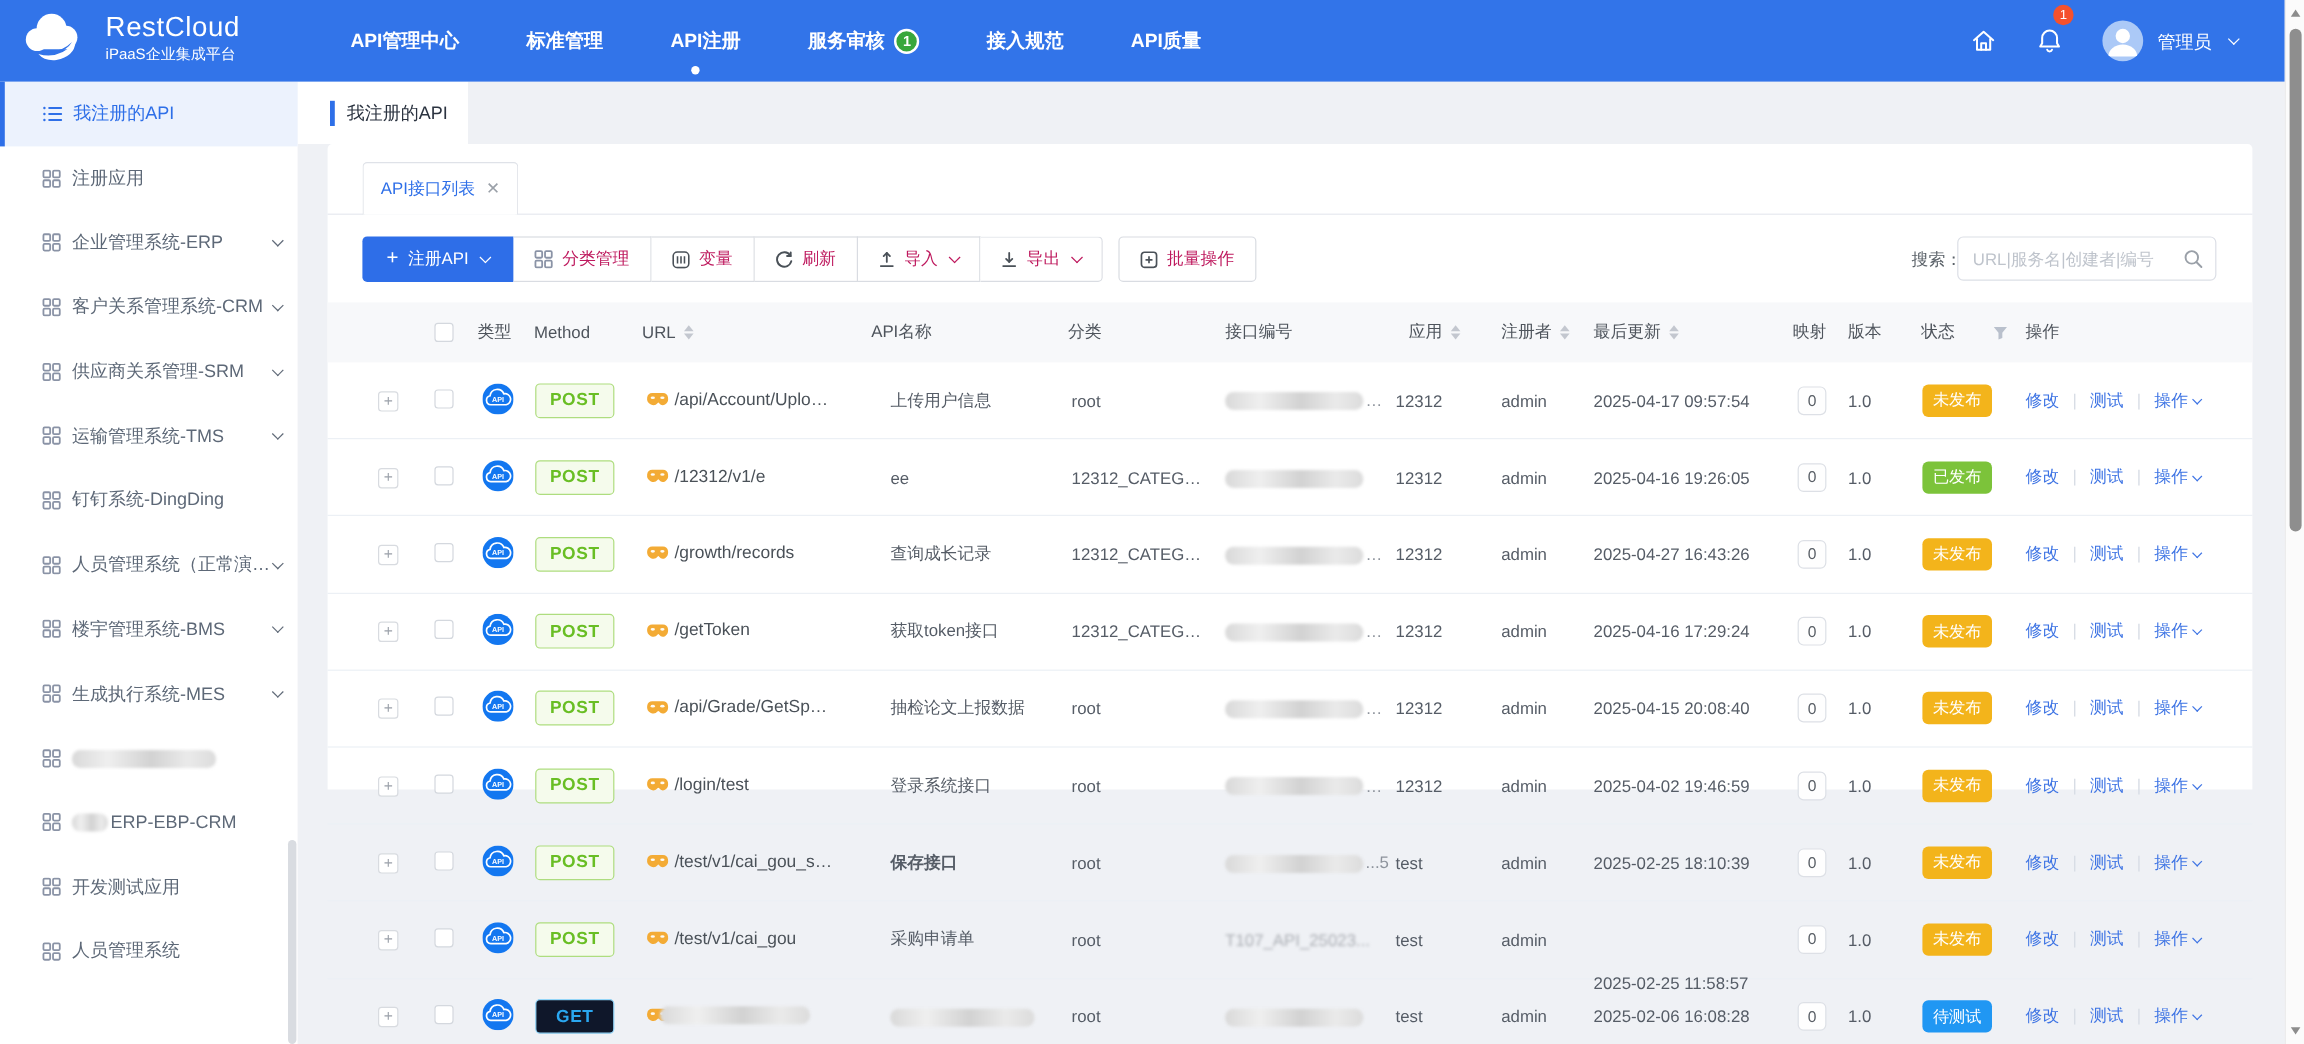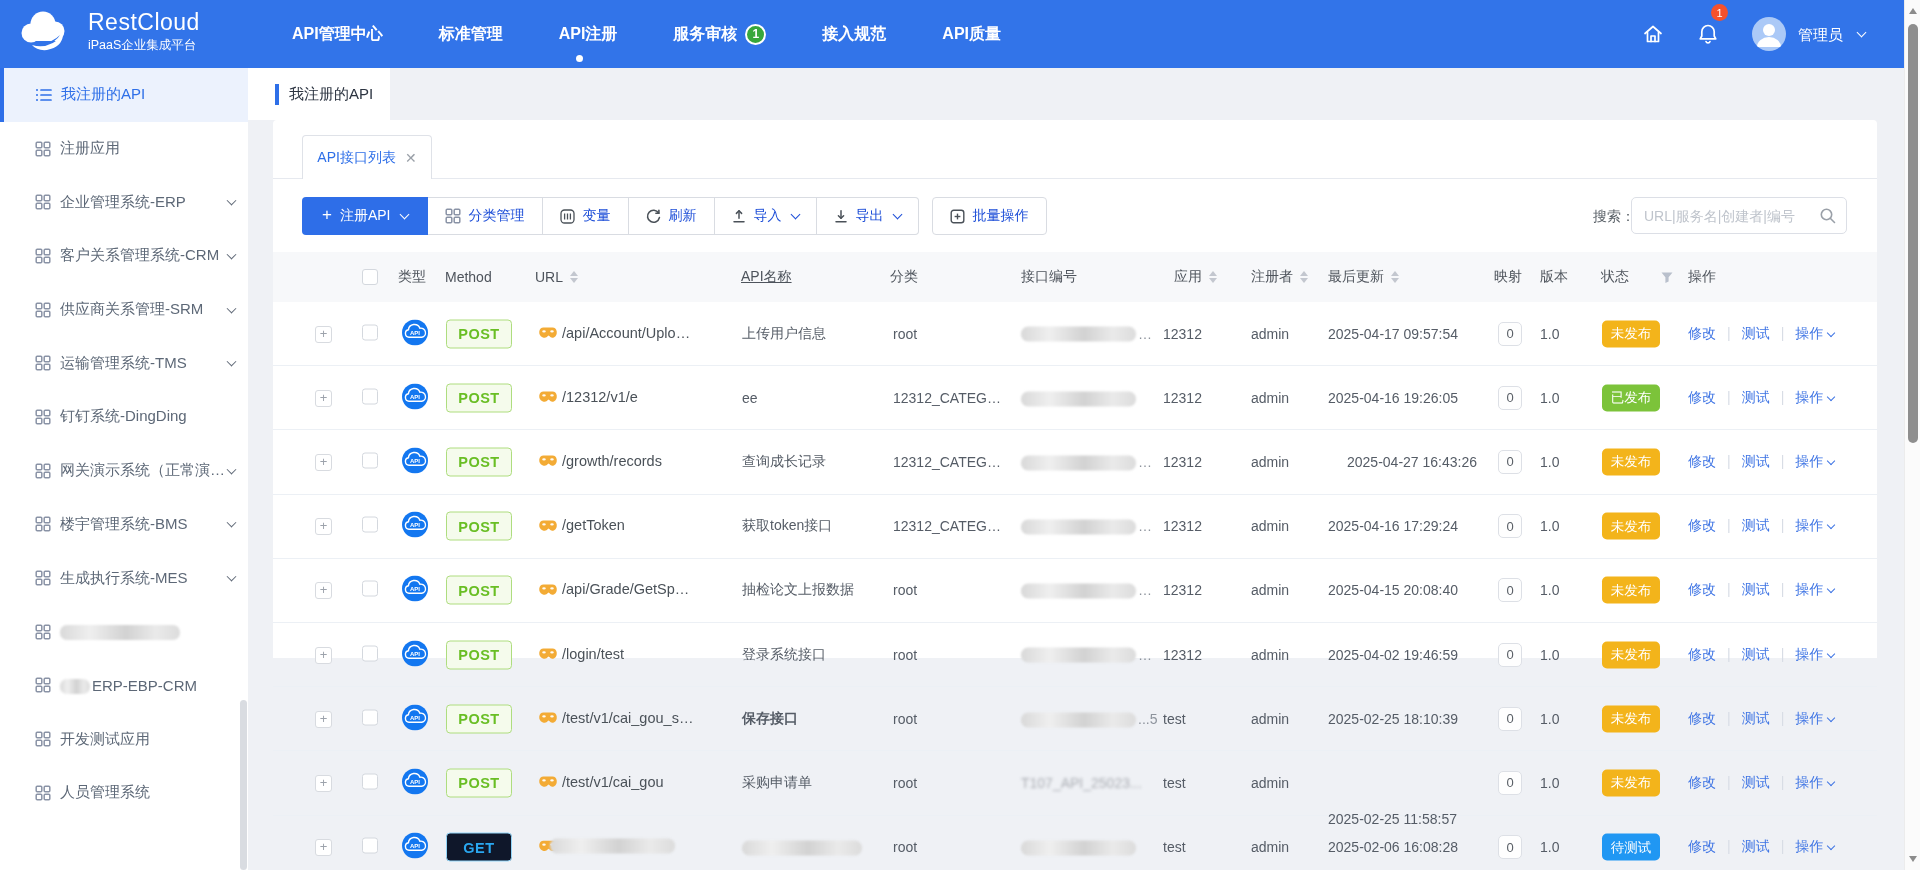--- a/index.html
+++ b/index.html
@@ -41,21 +41,21 @@
 #mainbg { position:absolute; left:248px; top:68px; width:1656px; height:802px; background:#eff1f5; }
 #crumb-chip { position:absolute; left:0px; top:0px; width:142px; height:52px; background:#fff; }
 #crumb-bar { position:absolute; left:27px; top:16px; width:4px; height:21px; background:#2e6fe8; }
 #crumb-text { position:absolute; left:41px; top:17px; font-size:15px; color:#2b3340; }
 #card { position:absolute; left:25px; top:52px; width:1604px; height:538px; background:#fff; border-radius:4px 4px 0 0;padding-left:20px; }
 #tabline { position:absolute; left:0; top:58px; width:100%; height:1px; background:#e6e9ef; }
 #tab { position:absolute; left:29px; top:15px; width:130px; height:44px; background:#fff; border:1px solid #dfe2e8; border-bottom:none; border-radius:4px 4px 0 0; display:flex; align-items:center; justify-content:center; gap:9px; z-index:2; cursor:pointer; }
 #tab-label { color:#2e6fe8; font-size:14px; }
 #tab-close { color:#9aa0a8; font-size:14px; }
 #btngroup { position:absolute; left:29px; top:77px; height:38px; display:flex; }
-.tbtn { display:flex; align-items:center; padding:0 17px; border:1px solid #d9dce2; border-left:none; font-size:14px; color:#1d4ed8; gap:8px; background:#fff; cursor:pointer; white-space:nowrap; }
+.tbtn { display:flex; align-items:center; padding:0 17px; border:1px solid #d9dce2; border-left:none; font-size:14px; color:#be185d; gap:8px; background:#fff; cursor:pointer; white-space:nowrap; }
 .tbtn:first-child { border:none; background:#2e6ee8; color:#fff; border-radius:4px 0 0 4px; padding:0 20px; }
 .tbtn:nth-child(6) { border-radius:0 4px 4px 0; }
 .tbtn.standalone { border:1px solid #d9dce2; border-radius:4px; margin-left:13px; }
 .tbtn .cv { width:7px; height:7px; border-right:1.5px solid currentColor; border-bottom:1.5px solid currentColor; transform:rotate(45deg); margin-top:-4px; margin-left:2px; }
 .tbtn .plus { font-size:17px; font-weight:normal; margin-top:-2px; }
 #search-label { position:absolute; left:1320px; top:88px; font-size:14px; color:#5a6168; }
 #search-box { position:absolute; left:1358px; top:77px; width:216px; height:37px; border:1px solid #dcdfe6; border-radius:5px; background:#fff; }
 #search-input { position:absolute; left:12px; top:0; width:170px; height:35px; border:none; outline:none; font-size:14px; color:#606266; font-family:inherit; background:transparent; }
 #search-input::placeholder { color:#bfc4cc; }
 #search-icon { position:absolute; right:10px; top:9px; }
@@ -233,21 +233,21 @@
       </div>
       <div class="side-item">
         <span style="display: inline-flex;">
           <svg width="16" height="16" viewBox="0 0 16 16" fill="none" stroke="#8a93a6" stroke-width="1.5">
             <rect x="1.2" y="1.2" width="5.6" height="5.6" rx="1"></rect>
             <rect x="9.2" y="1.2" width="5.6" height="5.6" rx="1"></rect>
             <rect x="1.2" y="9.2" width="5.6" height="5.6" rx="1"></rect>
             <rect x="9.2" y="9.2" width="5.6" height="5.6" rx="1"></rect>
           </svg>
         </span>
-        <span class="lbl">网关演示系统（正常演…</span>
+        <span class="lbl">人员管理系统（正常演…</span>
         <span class="side-chev"></span>
       </div>
       <div class="side-item">
         <span style="display: inline-flex;">
           <svg width="16" height="16" viewBox="0 0 16 16" fill="none" stroke="#8a93a6" stroke-width="1.5">
             <rect x="1.2" y="1.2" width="5.6" height="5.6" rx="1"></rect>
             <rect x="9.2" y="1.2" width="5.6" height="5.6" rx="1"></rect>
             <rect x="1.2" y="9.2" width="5.6" height="5.6" rx="1"></rect>
             <rect x="9.2" y="9.2" width="5.6" height="5.6" rx="1"></rect>
           </svg>
@@ -407,21 +407,21 @@
     <div id="thead">
         <div class="hcell" style="left: 89px;">
           <span class="cbx"></span>
         </div>
         <div class="hcell" style="left: 125px;">类型</div>
         <div class="hcell" style="left: 172px;">Method</div>
         <div class="hcell" style="left: 262px;">URL<span class="sort">
             <i class="up"></i>
             <i class="dn"></i>
           </span></div>
-        <div class="hcell" style="left: 468px; text-decoration: underline;">API名称</div>
+        <div class="hcell" style="left: 453px;">API名称</div>
         <div class="hcell" style="left: 617px;">分类</div>
         <div class="hcell" style="left: 748px;">接口编号</div>
         <div class="hcell" style="left: 901px;">应用<span class="sort">
             <i class="up"></i>
             <i class="dn"></i>
           </span></div>
         <div class="hcell" style="left: 978px;">注册者<span class="sort">
             <i class="up"></i>
             <i class="dn"></i>
           </span></div>
@@ -525,21 +525,21 @@
                 <ellipse cx="6" cy="5.2" rx="1.8" ry="1.1" fill="#fff" opacity="0.95"></ellipse>
                 <ellipse cx="14" cy="5.2" rx="1.8" ry="1.1" fill="#fff" opacity="0.95"></ellipse>
               </svg>
               <span class="urltxt" style="margin-left:4px;">/growth/records</span>
             </span></div>
           <div class="cell" style="left: 469px;">查询成长记录</div>
           <div class="cell" style="left: 620px;">12312_CATEG…</div>
           <div class="cell" style="left: 748px;"><span class="chip" style="width:115px;"></span><span style="color:#8d939c; margin-left:2px;">…</span></div>
           <div class="cell" style="left: 890px;">12312</div>
           <div class="cell" style="left: 978px;">admin</div>
-          <div class="cell" style="left: 1055px; margin-left: 19px;">2025-04-27 16:43:26</div>
+          <div class="cell" style="left: 1055px;">2025-04-27 16:43:26</div>
           <div class="cell" style="left: 1225px;">
             <span class="mapbox">0</span>
           </div>
           <div class="cell" style="left: 1267px;">1.0</div>
           <div class="cell" style="left: 1329px;">
             <span class="stbadge st-amber">未发布</span>
           </div>
           <div class="cell" style="left: 1415px;"><span class="alink">修改</span><span class="asep">|</span><span class="alink">测试</span><span class="asep">|</span><span class="alink">操作<span class="acv"></span></span></div>
         </div>
         <div class="trow" style="top: 192.6px;">

